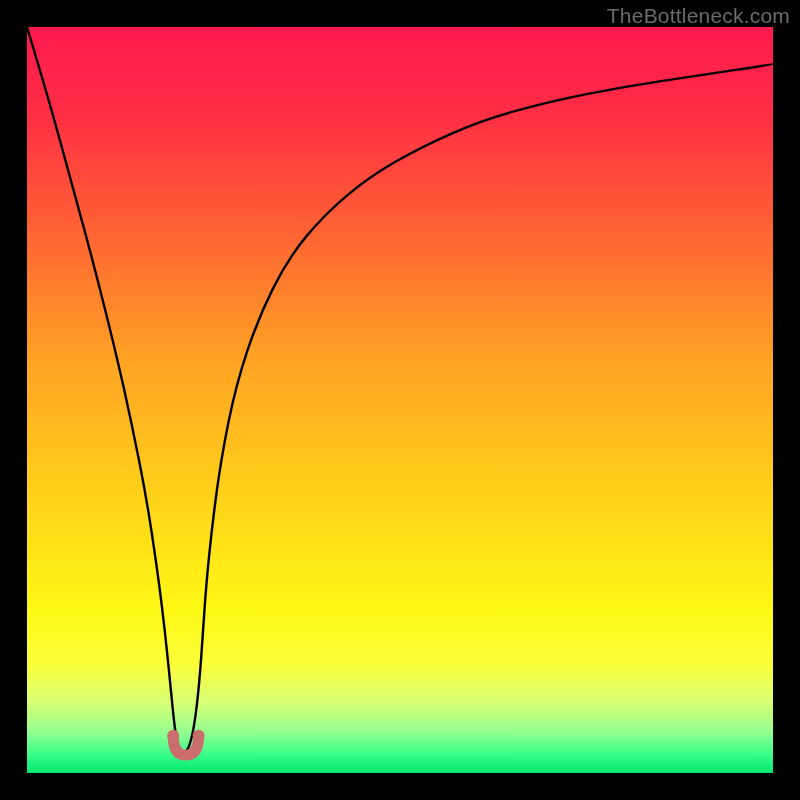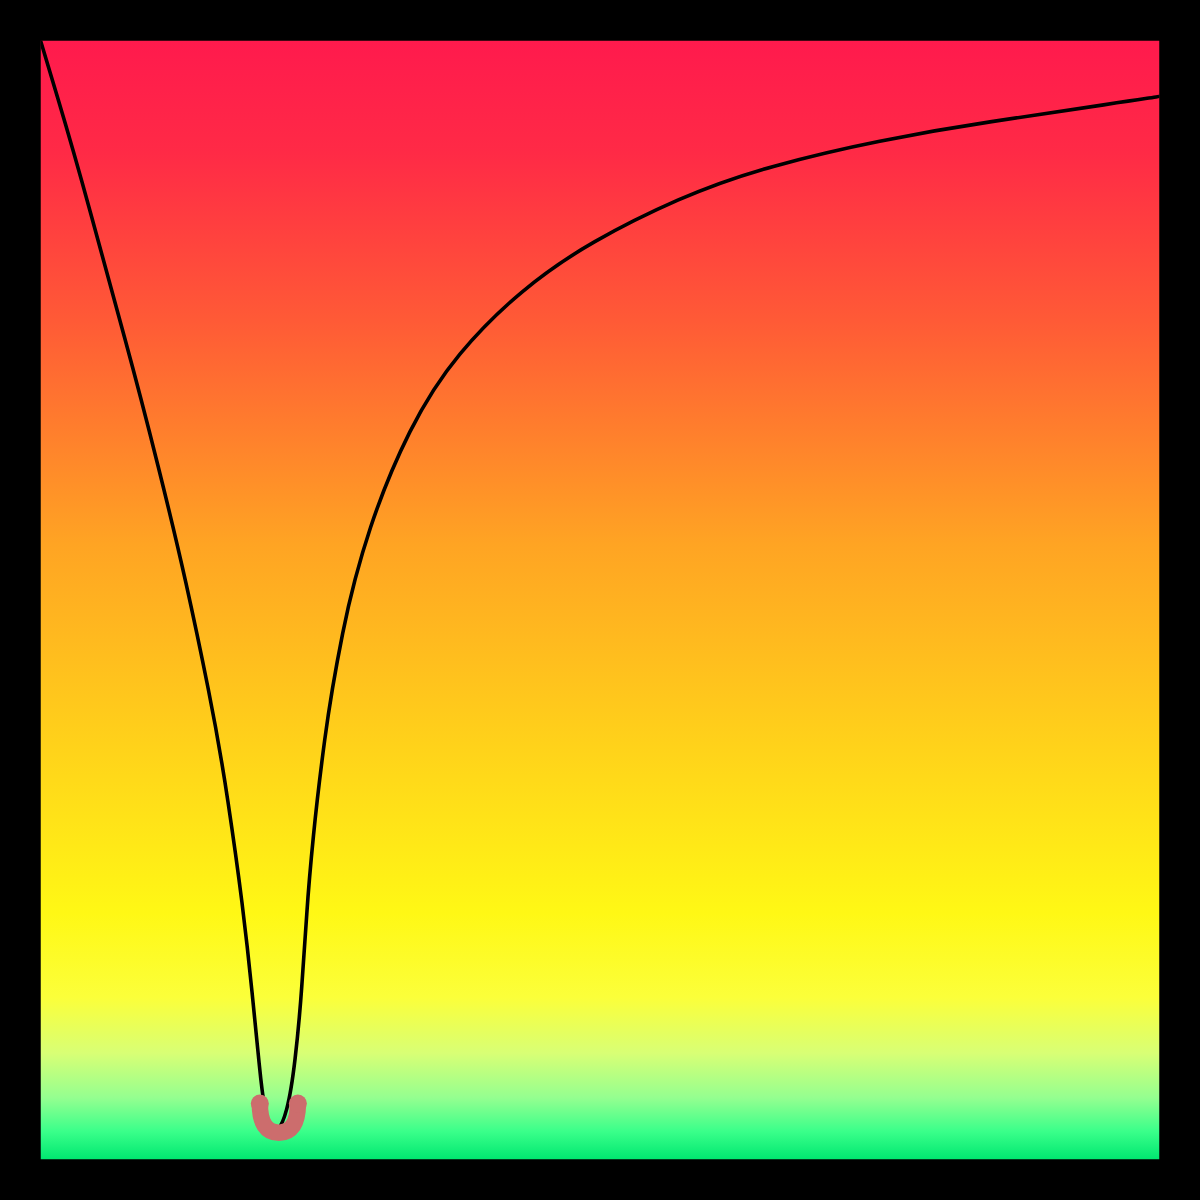--- a/index.html
+++ b/index.html
@@ -61,13 +61,14 @@
             <stop offset="100.00%" stop-color="#00e770"></stop>
           </linearGradient>
       </defs>
       <rect x="0" y="0" width="746" height="746" fill="url(#bg-grad)"></rect>
       <path id="curve-path" fill="none" stroke="#000" stroke-width="2.4" stroke-linecap="round" d="M 0.00 0.00 Q 0.00 0.00 11.19 37.30 Q 22.38 74.60 33.57 115.63 Q 44.76 156.66 55.95 197.69 Q 67.14 238.72 78.33 283.48 Q 89.52 328.24 96.98 361.81 Q 104.44 395.38 111.90 432.68 Q 119.36 469.98 124.95 507.28 Q 130.55 544.58 134.28 574.42 Q 138.01 604.26 140.99 634.10 Q 143.98 663.94 145.84 682.59 Q 147.71 701.24 149.57 712.43 Q 151.44 723.62 153.30 725.49 Q 155.17 727.35 158.15 725.49 Q 161.14 723.62 164.12 712.43 Q 167.10 701.24 169.72 678.86 Q 172.33 656.48 174.19 630.37 Q 176.06 604.26 177.55 581.88 Q 179.04 559.50 182.02 529.66 Q 185.01 499.82 189.48 466.25 Q 193.96 432.68 201.42 395.38 Q 208.88 358.08 220.07 324.51 Q 231.26 290.94 246.18 261.10 Q 261.10 231.26 279.75 208.88 Q 298.40 186.50 320.78 167.85 Q 343.16 149.20 369.27 134.28 Q 395.38 119.36 425.22 106.31 Q 455.06 93.25 488.63 83.93 Q 522.20 74.60 559.50 67.14 Q 596.80 59.68 634.10 54.08 Q 671.40 48.49 708.70 42.90 T 746.00 37.30"></path>
       <path id="valley-arc" fill="none" stroke-linecap="round" d="M 146.22 708.70 Q 146.22 728.10 158.90 728.10 Q 171.58 728.10 171.58 708.70" stroke="#cc6d6d" stroke-width="11"></path>
       <circle id="marker-0" r="6" cx="146.22" cy="708.70" fill="#cc6d6d"></circle>
       <circle id="marker-1" r="6" cx="171.58" cy="708.70" fill="#cc6d6d"></circle>
     </svg>
   </div>
+  <div class="watermark">TheBottleneck.com</div>
 </div>
 
 </body></html>

